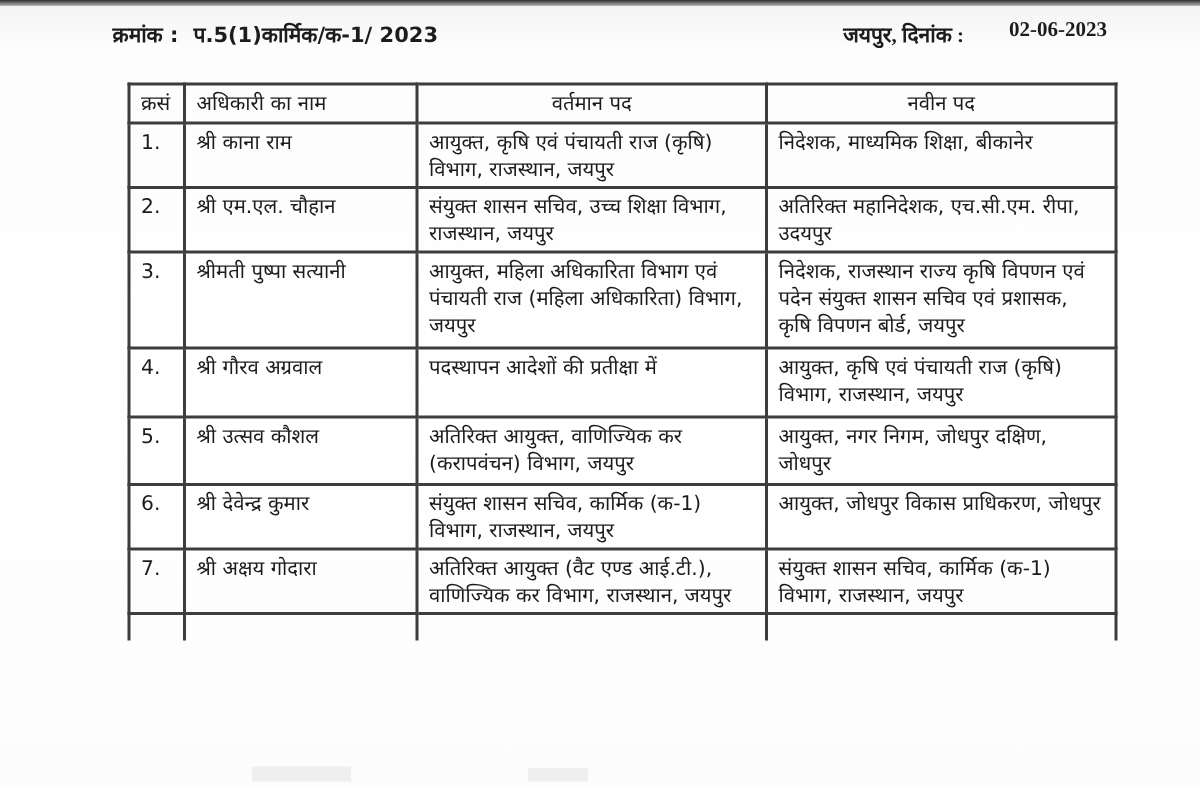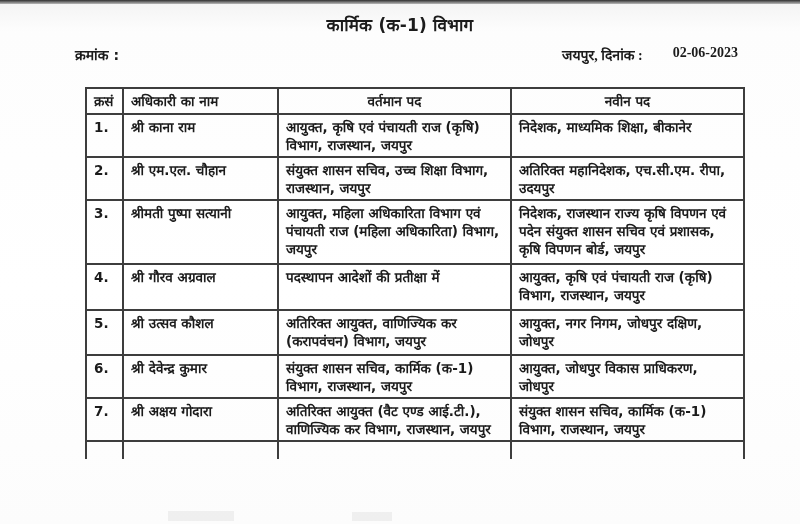--- a/index.html
+++ b/index.html
@@ -58,21 +58,21 @@
     width:658px;
     font-size:13.5px;
     font-weight:700;
     color:#1b1b1b;
   }
   table.order-table td,table.order-table th{
     border:2px solid #3d3d3d;
     vertical-align:top;
     padding:3px 7px 2px 7px;
     line-height:18px;
-    font-weight:700;
+    font-weight:400;
     overflow:hidden;
   }
   col.c-sn{width:37px;}
   col.c-name{width:155px;}
   col.c-cur{width:233px;}
   col.c-new{width:233px;}
   th.h-sn,th.h-name{text-align:left;}
   th.h-cur,th.h-new{text-align:center;}
   td.sn{text-align:left;padding-left:6px;}
   tr.rh{height:26px;}
@@ -92,25 +92,25 @@
   }
   .art1{left:168px;top:511px;width:66px;height:10px;}
   .art2{left:352px;top:512px;width:40px;height:9px;}
 </style>
 </head>
 <body>
 
 <div class="page">
   <div class="topbar"></div>
 
-  <div class="doc-title">कार्मिक (क-1) विभाग</div>
 
   <div class="ref-line">
     <div class="ref-left">
       <span>क्रमांक :</span>
+      <span>प.5(1)कार्मिक/क-1/ 2023</span>
     </div>
     <div class="ref-right">
       <span>जयपुर, दिनांक :</span>
       <span>02-06-2023</span>
     </div>
   </div>
 
 
 
   <table class="order-table">

